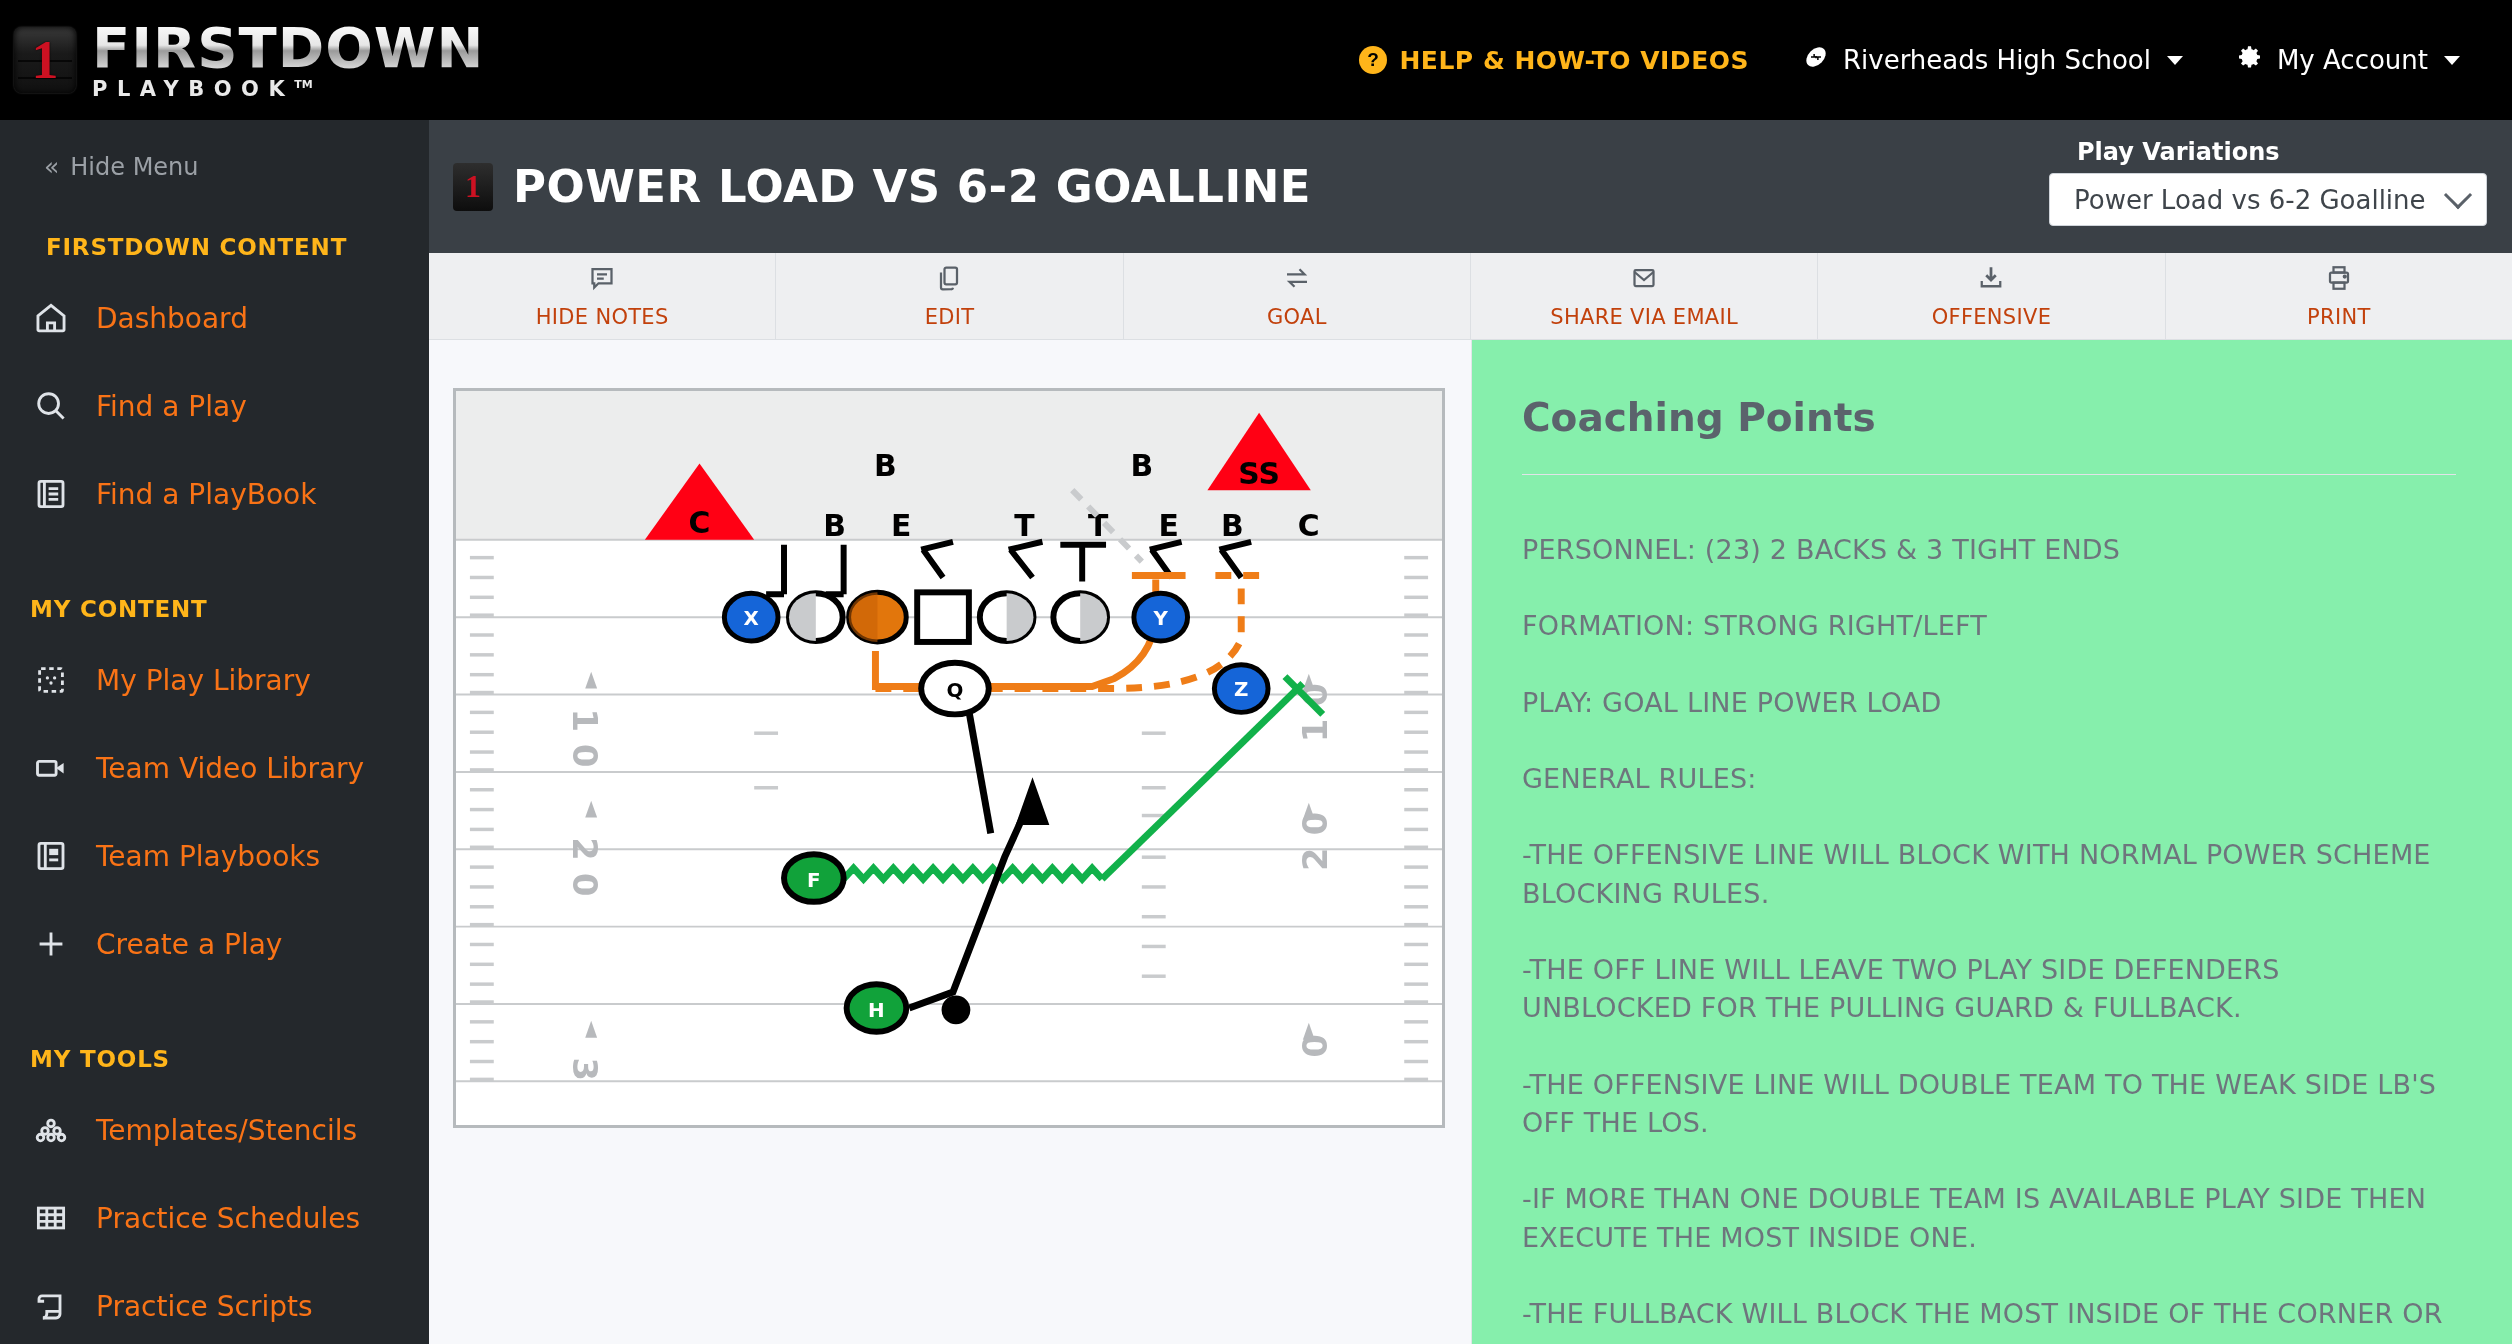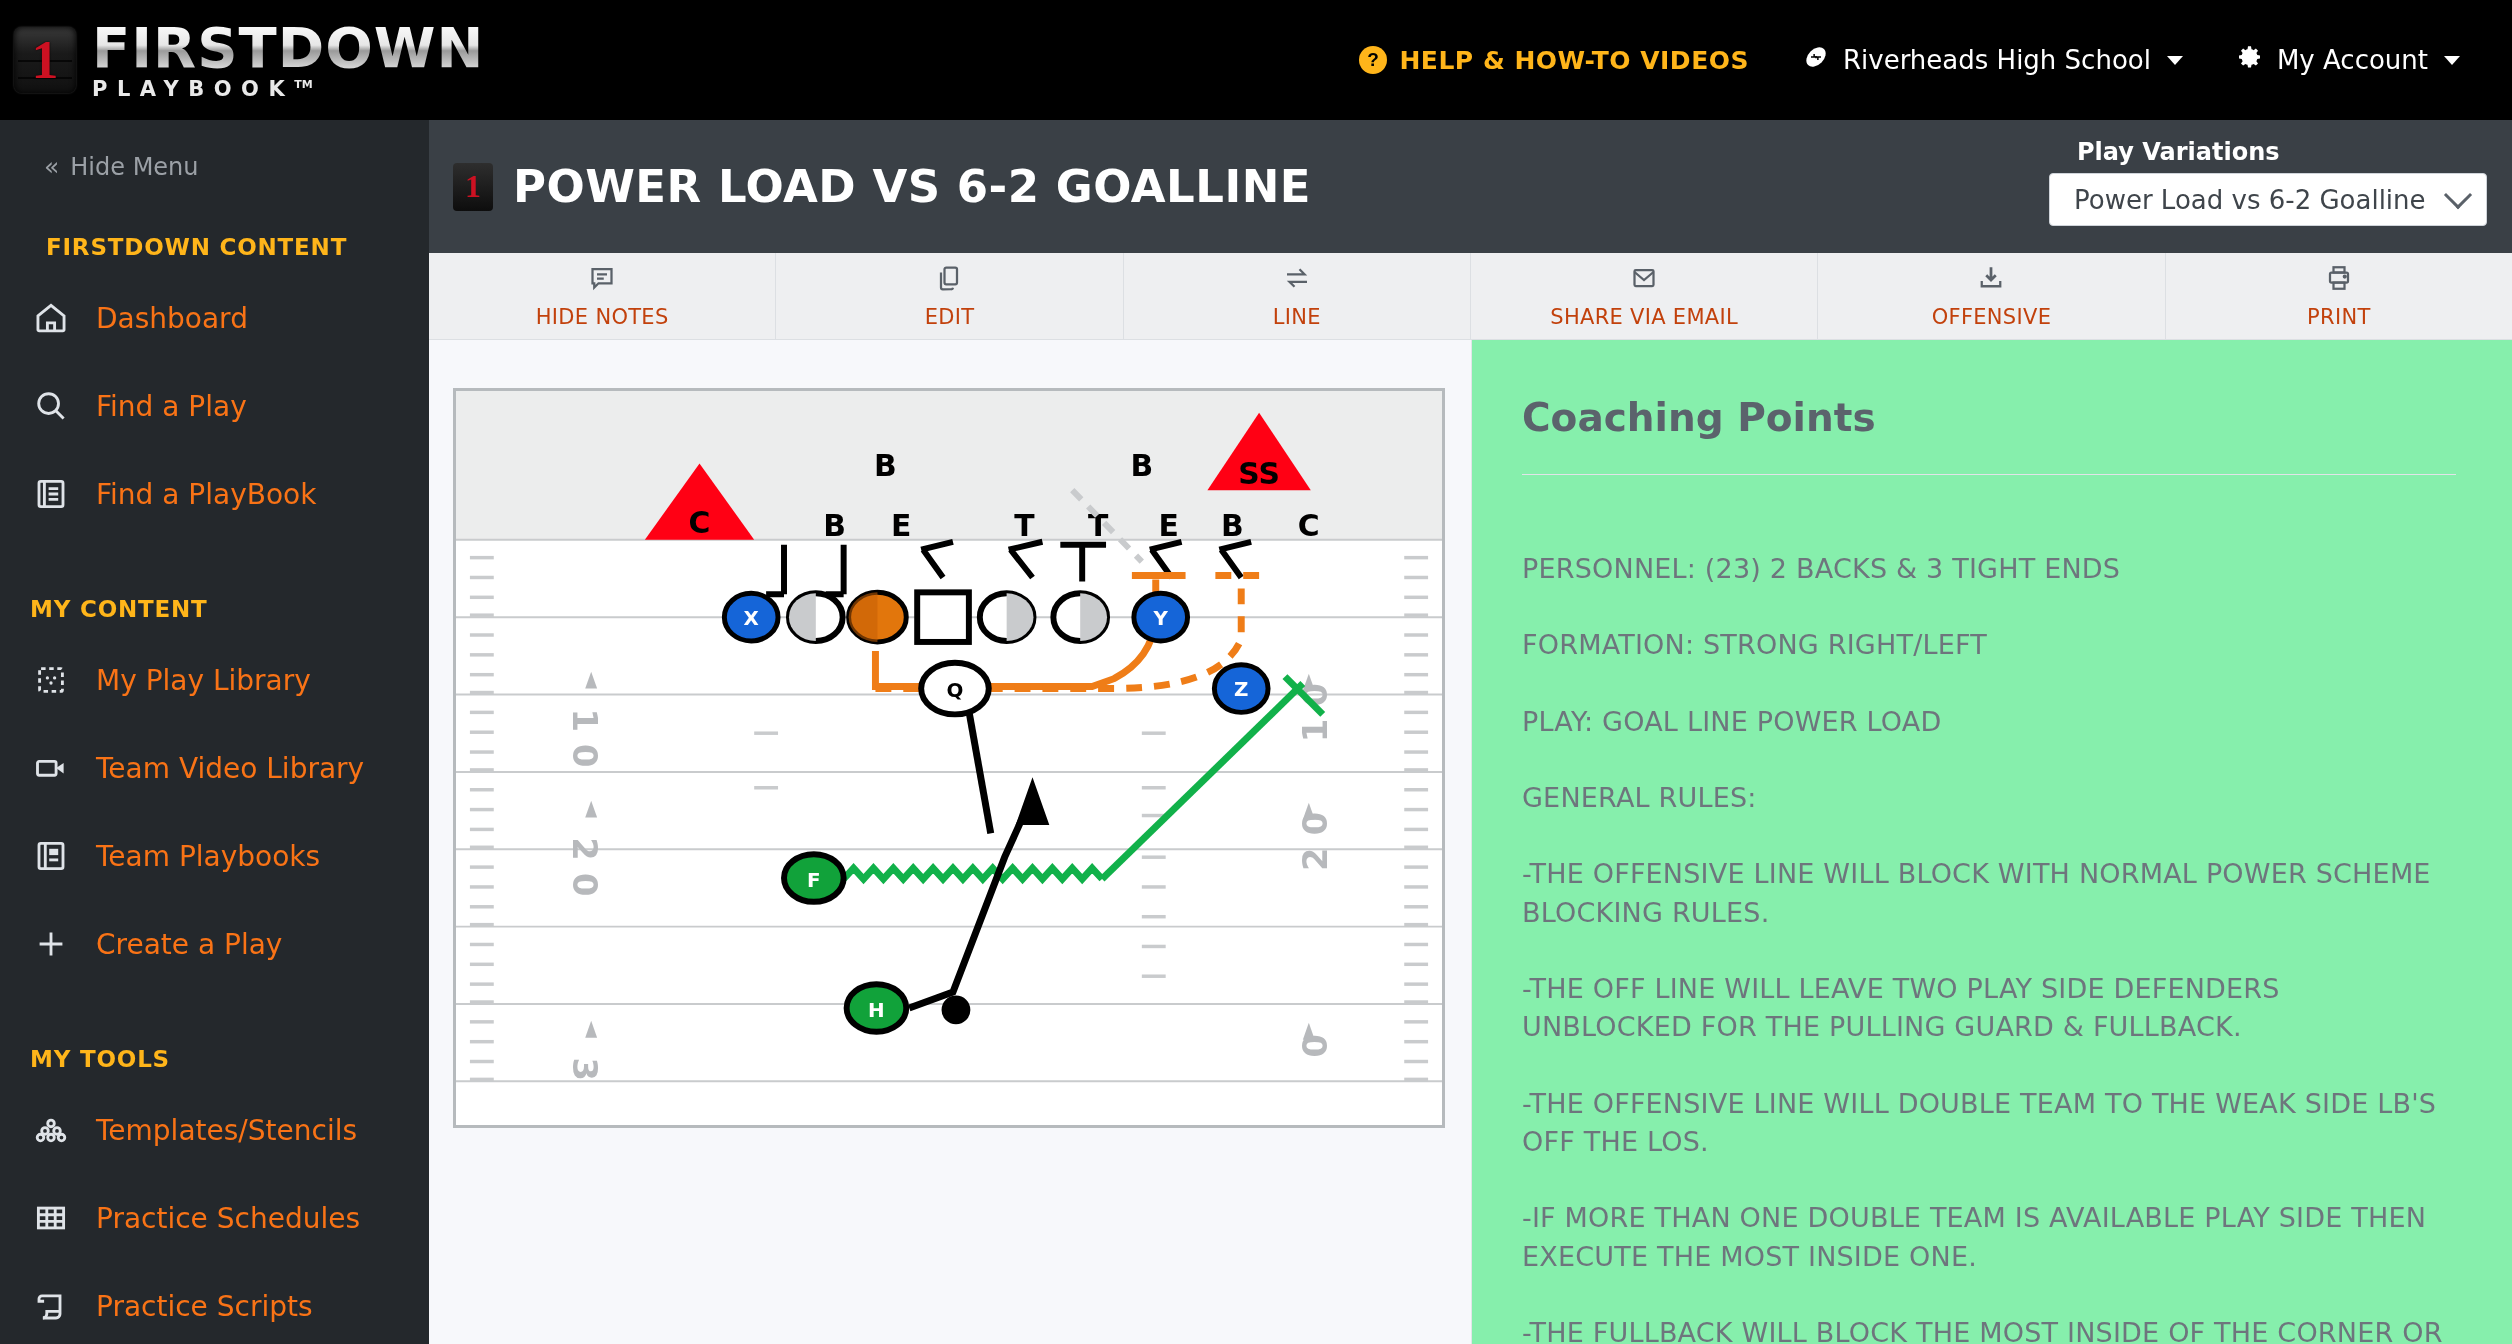--- a/index.html
+++ b/index.html
@@ -189,21 +189,21 @@
   .notes-title {
     font-size: 39px; font-weight: bold; color: #5b636c;
     font-family: "DejaVu Sans", sans-serif;
   }
   .notes-rule { height: 1px; background: #e1e4e8; margin: 34px 0 0 0; }
   .note-p {
     font-size: 27px; color: #6e757d; line-height: 1.42;
     margin-top: 38px; letter-spacing: .2px;
     font-family: "DejaVu Sans", sans-serif;
   }
-  .note-p.first { margin-top: 75px; }
+  .note-p.first { margin-top: 56px; }
 
   
   .field-box {
     width: 992px; height: 740px;
     border: 3px solid #b6babd; background: #fff;
     position: relative; overflow: hidden;
   }
   .field-svg { position: absolute; inset: 0; width: 100%; height: 100%; }
   .fld-label {
     font-family: "DejaVu Sans", sans-serif;
@@ -407,21 +407,21 @@
           </svg>
       </span>
       <span class="tb-label">EDIT</span>
     </div>
     <div class="tb-btn">
       <span class="tb-icon">
         <svg viewBox="0 0 24 24" stroke-width="2">
             <path d="M4 9h14l-4-4M20 15H6l4 4"></path>
           </svg>
       </span>
-      <span class="tb-label">LINE</span>
+      <span class="tb-label">GOAL</span>
     </div>
     <div class="tb-btn">
       <span class="tb-icon">
         <svg viewBox="0 0 24 24">
             <rect x="4.4" y="5.6" width="15.2" height="12.8" rx="1"></rect>
             <path d="M4.4 7.2L12 13.6l7.6-6.4"></path>
           </svg>
       </span>
       <span class="tb-label">SHARE VIA EMAIL</span>
     </div>

